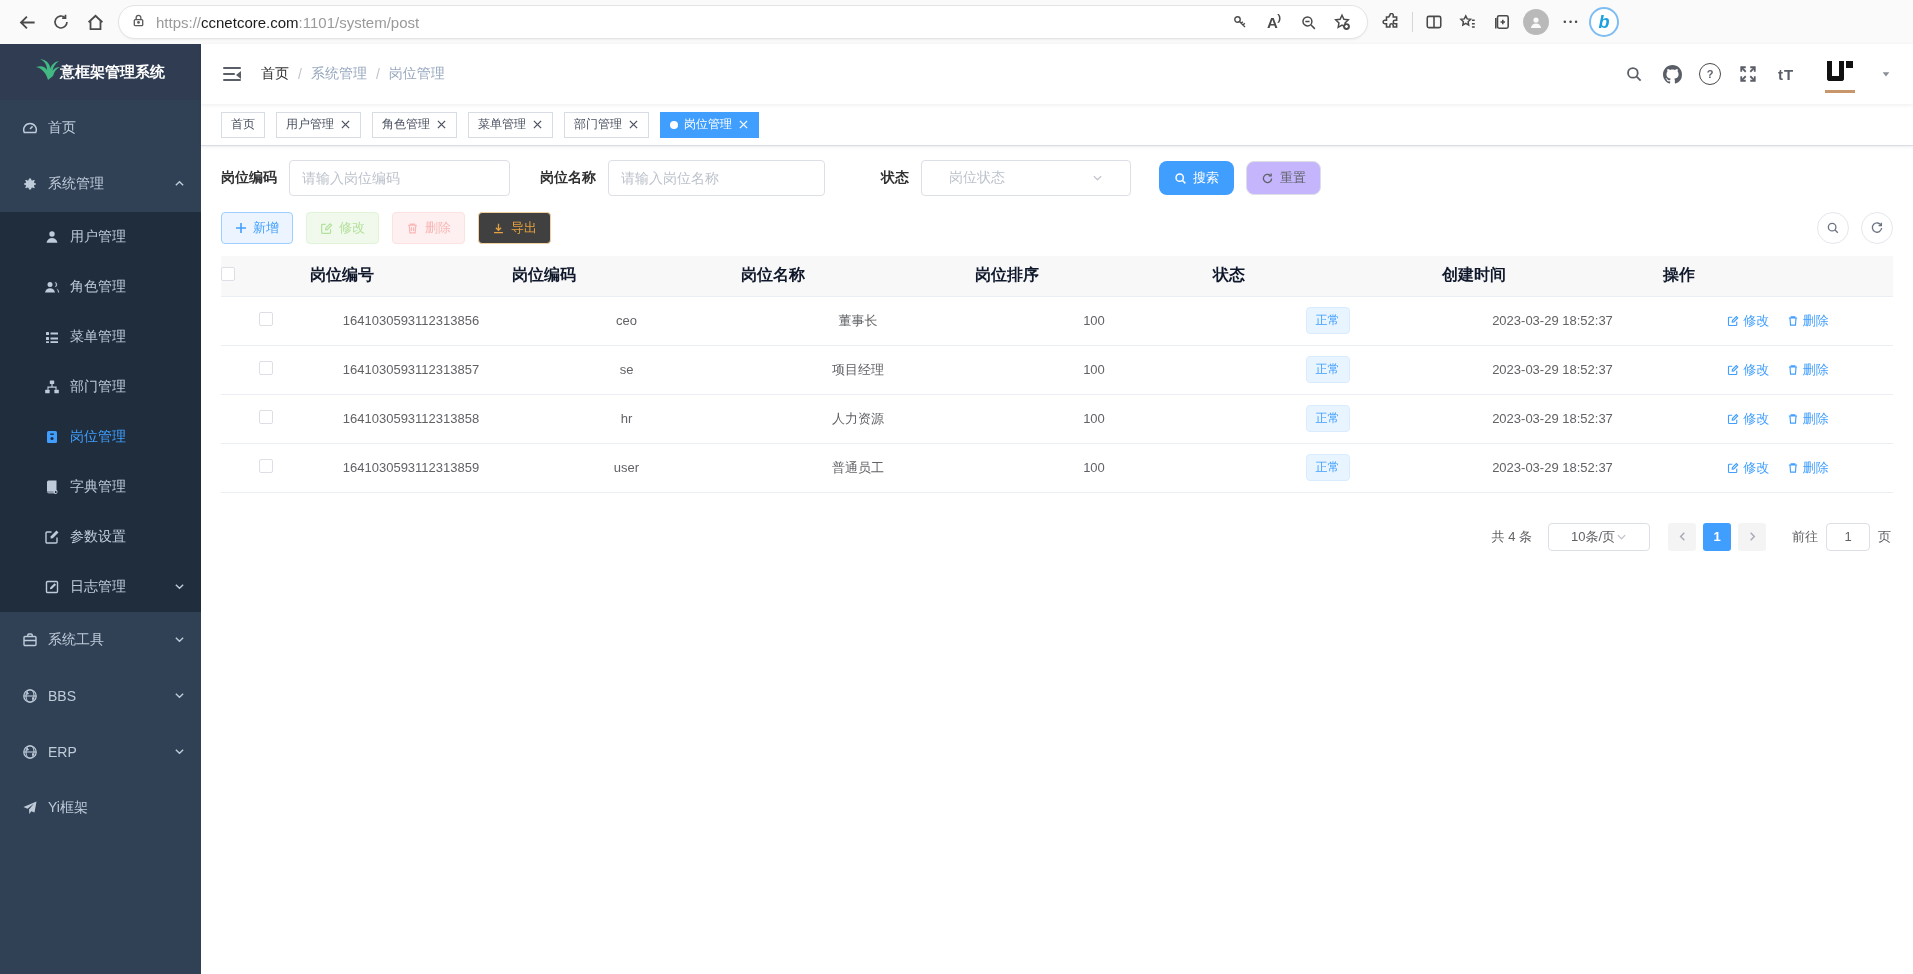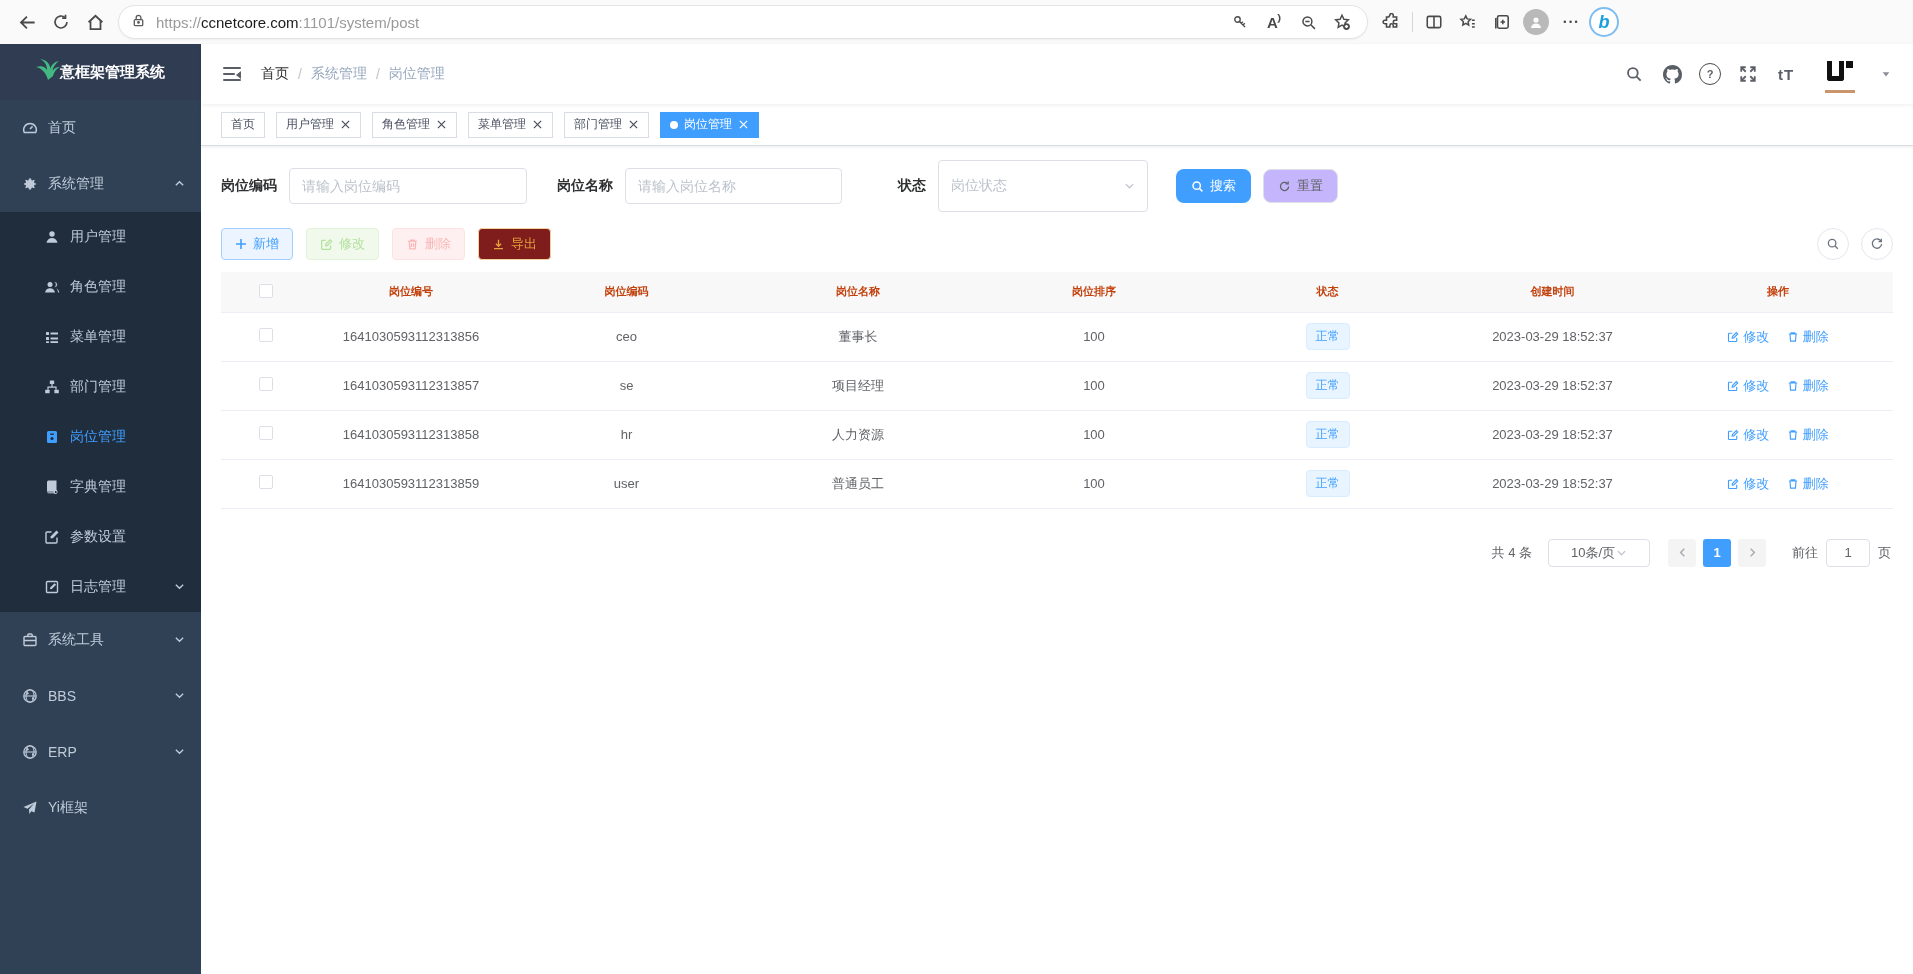--- a/index.html
+++ b/index.html
@@ -67,39 +67,39 @@
   .tag { height:26px; display:inline-flex; align-items:center; padding:0 9px; border:1px solid #d8dce5; background:#fff; color:#495060; font-size:12px; cursor:pointer; gap:6px; }
   .tag .tag-x { width:11px; height:11px; color:#495060; display:flex; align-items:center; justify-content:center; }
   .tag.active { background:#409eff; border-color:#409eff; color:#fff; }
   .tag.active .tag-x { color:#fff; }
   .tag-dot { width:8px; height:8px; border-radius:50%; background:#fff; }
 
   
   .content { padding:6px 20px 0; flex:1; }
   .filter-row { display:flex; align-items:center; margin:8px 0 16px; }
   .f-label { font-size:14px; font-weight:700; color:#303133; margin-right:12px; white-space:nowrap; }
-  .f-input { width:238px; height:36px; border:1px solid #dcdfe6; border-radius:4px; padding:0 12px; font-size:14px; color:#606266; font-family:inherit; }
+  .f-input { width:221px; height:36px; border:1px solid #dcdfe6; border-radius:4px; padding:0 12px; font-size:14px; color:#606266; font-family:inherit; }
   .f-input::placeholder { color:#bcc2cc; }
   .gap { width:30px; flex:0 0 auto; }
-  .f-select { width:210px; height:52px; border:1px solid #dcdfe6; border-radius:4px; padding:0 12px; font-size:14px; color:#bcc2cc; display:flex; align-items:center; justify-content:space-between; background:#fff; cursor:pointer; }
+  .f-select { width:210px; height:36px; border:1px solid #dcdfe6; border-radius:4px; padding:0 27px; font-size:14px; color:#bcc2cc; display:flex; align-items:center; justify-content:space-between; background:#fff; cursor:pointer; }
   .btn { height:34px; border-radius:8px; font-size:13px; display:inline-flex; align-items:center; gap:6px; padding:0 14px; cursor:pointer; border:1px solid transparent; font-family:inherit; }
   .btn-search { background:#409eff; color:#fff; margin-left:28px; }
   .btn-reset { background:#c4b5fd; color:#606266; border-color:#dcdfe6; margin-left:12px; }
 
   .toolbar-row { display:flex; align-items:center; margin-bottom:12px; }
   .tbtn { height:32px; border-radius:4px; font-size:13px; display:inline-flex; align-items:center; gap:6px; padding:0 13px; cursor:pointer; border:1px solid; margin-right:13px; }
   .tbtn-add { background:#ecf5ff; border-color:#a0cfff; color:#409eff; }
   .tbtn-edit { background:#f0f9eb; border-color:#e1f3d8; color:#b3e19d; cursor:not-allowed; }
   .tbtn-del { background:#fef0f0; border-color:#fde2e2; color:#f9b7b7; cursor:not-allowed; }
-  .tbtn-exp { background:#7f1d1d; border-color:#f3d19e; color:#e6a23c; }
+  .tbtn-exp { background:#404040; border-color:#f3d19e; color:#e6a23c; }
   .tool-right { margin-left:auto; display:flex; gap:12px; }
   .cbtn { width:32px; height:32px; border-radius:50%; border:1px solid #e4e7ed; background:#fff; color:#6b7280; display:flex; align-items:center; justify-content:center; cursor:pointer; }
 
   table.grid { width:1672px; border-collapse:collapse; table-layout:fixed; font-size:13px; }
-  .grid th { height:40px; background:#f8f8f9; color:#c2410c; font-weight:700; text-align:center; border-bottom:1px solid #ebeef5; font-size:11px; }
+  .grid th { height:40px; background:#f8f8f9; color:#0f172a; font-weight:700; text-align:left; border-bottom:1px solid #ebeef5; font-size:16px; }
   .grid td { height:49px; text-align:center; color:#606266; border-bottom:1px solid #ebeef5; }
   .cbx { width:14px; height:14px; border:1px solid #dcdfe6; border-radius:2px; background:#fff; display:inline-block; cursor:pointer; }
   .badge-ok { display:inline-block; padding:4px 9px; background:#e8f4ff; border:1px solid #d9ecff; color:#409eff; border-radius:4px; font-size:12px; }
   .rowact { color:#409eff; display:inline-flex; align-items:center; gap:4px; cursor:pointer; font-size:13px; }
   .rowact + .rowact { margin-left:14px; }
 
   .pagination { display:flex; align-items:center; justify-content:flex-end; margin-top:30px; font-size:13px; color:#606266; padding-right:2px; }
   .pg-total { margin-right:16px; }
   .pg-size { width:102px; height:28px; border:1px solid #dcdfe6; border-radius:4px; display:flex; align-items:center; justify-content:center; gap:1px; color:#606266; cursor:pointer; margin-right:18px; background:#fff; }
   .pg-btn { width:28px; height:28px; background:#f4f4f5; border-radius:3px; display:flex; align-items:center; justify-content:center; color:#a8abb2; cursor:pointer; }

